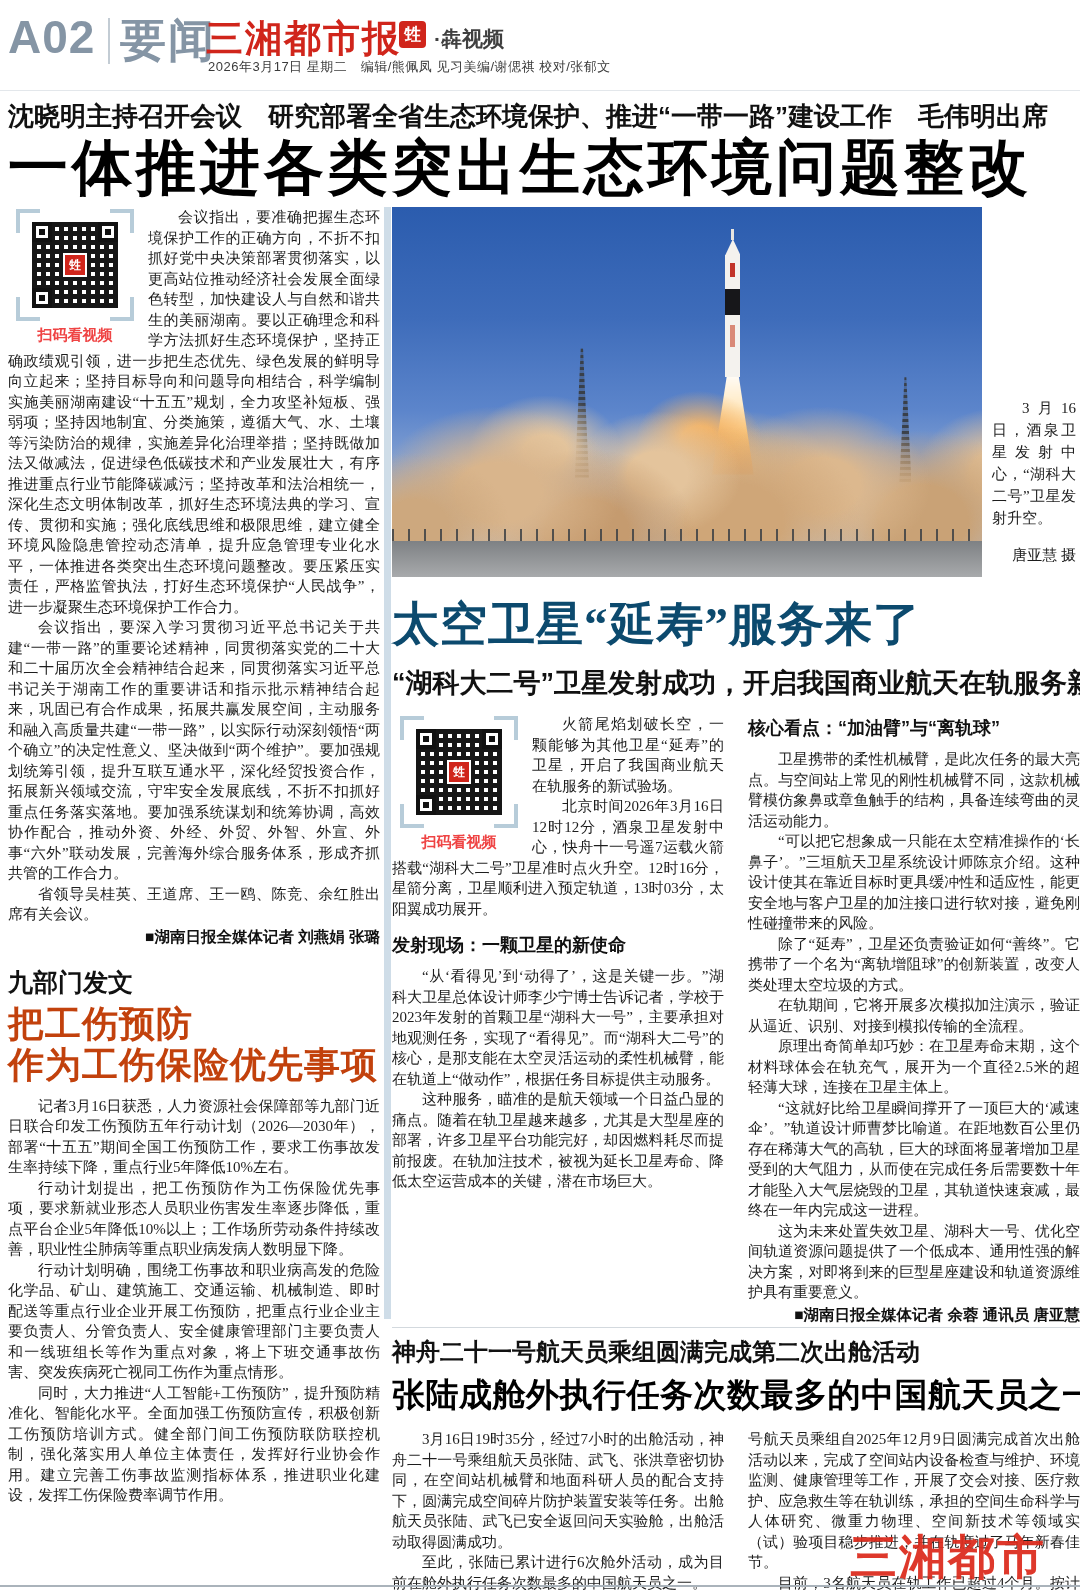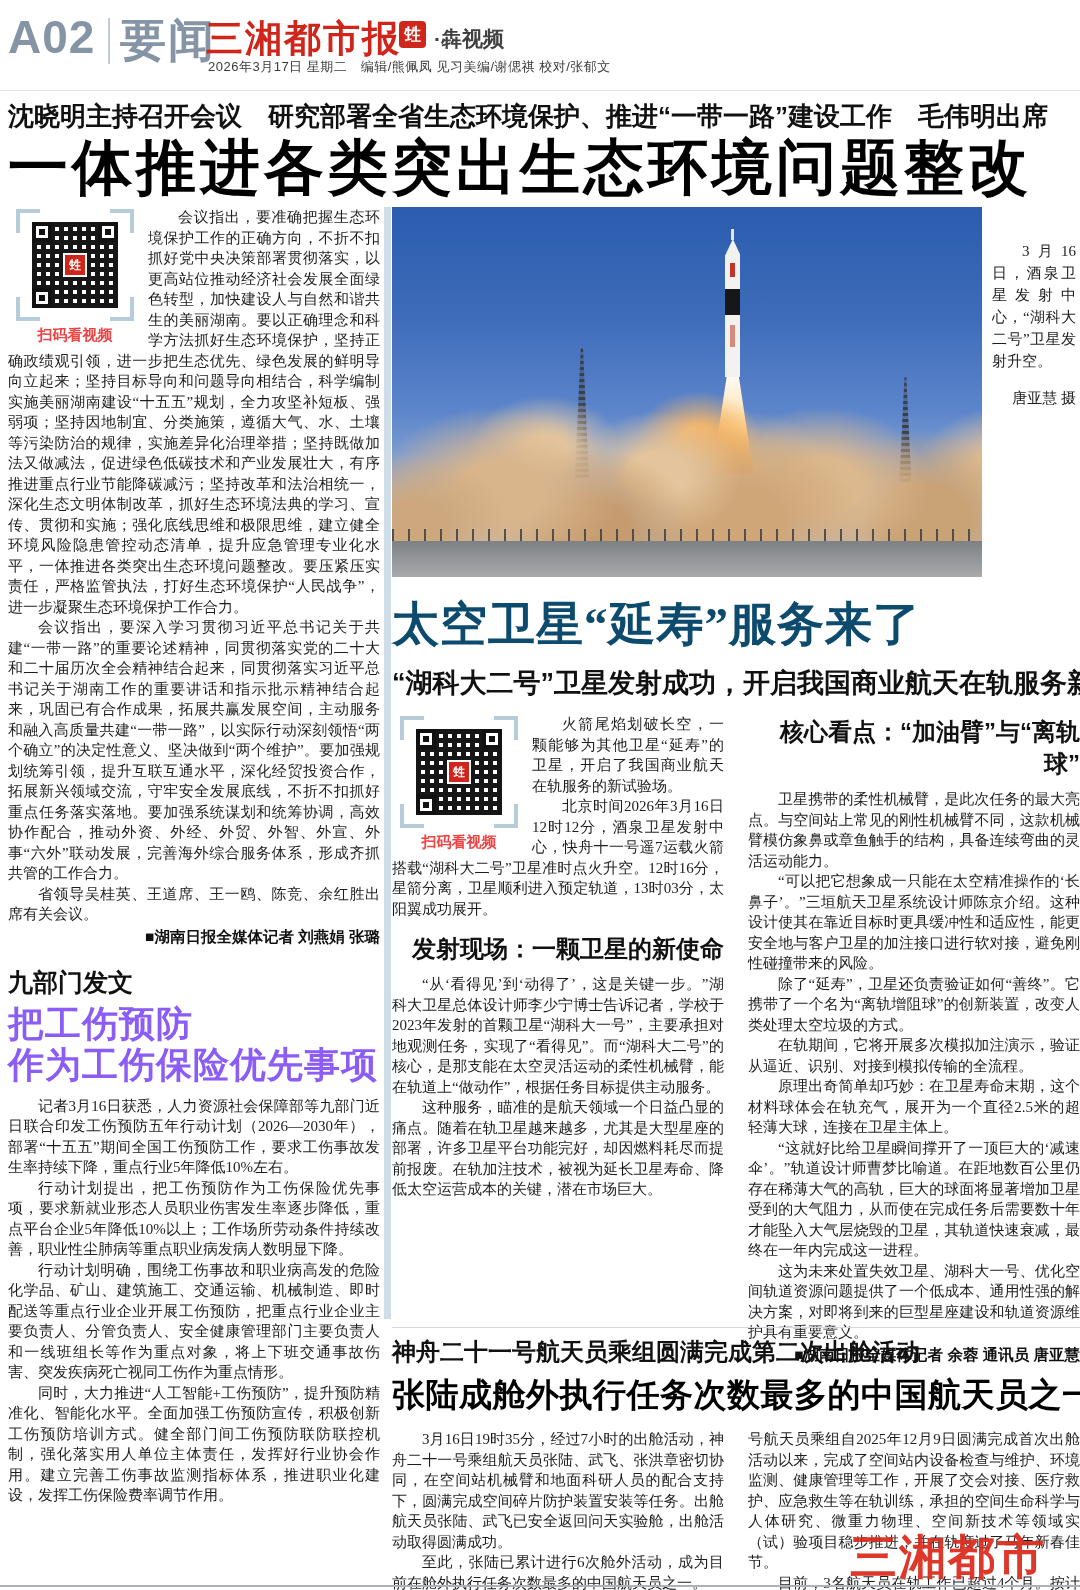--- a/index.html
+++ b/index.html
@@ -25,22 +25,22 @@
   .kicker{position:absolute;left:8px;top:99px;width:1066px;font-family:"Liberation Sans","DejaVu Sans",sans-serif;
            font-size:26px;font-weight:700;color:#111;white-space:nowrap;}
   .main-headline{position:absolute;left:8px;top:128px;width:1066px;font-family:"Liberation Sans","DejaVu Sans",sans-serif;
            font-size:60px;font-weight:900;color:#000;letter-spacing:4px;white-space:nowrap;}
   
   .para{margin:0;font-size:15px;line-height:20.5px;text-align:justify;text-indent:2em;color:#1d1d1d;}
   .para.no-indent{text-indent:0;}
   .lead-in{font-weight:700;}
   .byline{font-family:"Liberation Sans","DejaVu Sans",sans-serif;font-size:15.5px;font-weight:700;
           text-align:right;margin-top:2px;color:#111;}
-  .colhead{font-family:"Liberation Sans","DejaVu Sans",sans-serif;font-size:24px;font-weight:700;color:#111;
-          margin:14px 0 9px 0;text-align:right;}
+  .colhead{font-family:"Liberation Sans","DejaVu Sans",sans-serif;font-size:18px;font-weight:700;color:#111;
+          margin:14px 0 9px 0;}
   
   .left-col{position:absolute;left:8px;top:207px;width:372px;}
   
   .qr-block{float:left;width:118px;margin:2px 14px 4px 8px;text-align:center;}
   .qr-frame{position:relative;width:118px;height:112px;}
   .qr-frame .c{position:absolute;width:20px;height:20px;}
   .qr-frame .tl{left:0;top:0;border-left:4px solid #b7ccd9;border-top:4px solid #b7ccd9;}
   .qr-frame .tr{right:0;top:0;border-right:4px solid #b7ccd9;border-top:4px solid #b7ccd9;}
   .qr-frame .bl{left:0;bottom:0;border-left:4px solid #b7ccd9;border-bottom:4px solid #b7ccd9;}
   .qr-frame .br{right:0;bottom:0;border-right:4px solid #b7ccd9;border-bottom:4px solid #b7ccd9;}
@@ -49,21 +49,21 @@
                        repeating-linear-gradient(0deg,#161616 0 5px,transparent 5px 9px);}
   .finder{position:absolute;width:12px;height:12px;border:4px solid #111;background:#fff;}
   .finder::after{content:"";position:absolute;left:3px;top:3px;width:6px;height:6px;background:#111;}
   .f-tl{left:0;top:0;} .f-tr{right:0;top:0;} .f-bl{left:0;bottom:0;}
   .qr-logo{position:absolute;left:31px;top:31px;width:20px;height:20px;background:#d0251b;border:2px solid #fff;
       color:#fff;font-family:"Liberation Sans","DejaVu Sans",sans-serif;font-size:12px;font-weight:700;line-height:20px;}
   .qr-caption{margin-top:5px;font-family:"Liberation Sans","DejaVu Sans",sans-serif;font-size:15px;font-weight:700;color:#ef4444;}
   
   .injury{margin-top:18px;}
   .injury .kicker2{font-family:"Liberation Sans","DejaVu Sans",sans-serif;font-size:25px;font-weight:700;color:#111;margin:0 0 4px 0;}
-  .injury h3{font-family:"Liberation Sans","DejaVu Sans",sans-serif;font-size:36px;font-weight:900;color:#8b5cf6;
+  .injury h3{font-family:"Liberation Sans","DejaVu Sans",sans-serif;font-size:36px;font-weight:900;color:#c2410c;
       margin:0;line-height:1.14;letter-spacing:1px;}
   .injury .body{margin-top:11px;}
   
   .vstrip{position:absolute;left:384px;top:207px;width:7px;height:1112px;background:#cfdde8;}
   
   .photo{position:absolute;left:392px;top:207px;width:590px;height:370px;overflow:hidden;
       background:linear-gradient(180deg,#2b5cae 0%,#3e6cba 30%,#5c85cb 55%,#8aa5d3 72%,#b9c2d2 85%);}
   .tower{position:absolute;background:repeating-linear-gradient(0deg,#39404a 0 3px,rgba(57,64,74,.35) 3px 6px);
       clip-path:polygon(42% 0,58% 0,100% 100%,0 100%);}
   .tower.t1{left:31%;top:38%;width:14px;height:130px;}
@@ -91,21 +91,21 @@
         radial-gradient(160px 125px at 90% 90%,#c9a276 28%,rgba(201,162,118,0) 72%),
         radial-gradient(120px 95px at 103% 70%,#e0bf97 25%,rgba(224,191,151,0) 70%),
         radial-gradient(90px 70px at 52% 55%,#f2b469 20%,rgba(242,180,105,0) 70%),
         radial-gradient(110px 80px at 26% 60%,#e8cba4 20%,rgba(232,203,164,0) 70%);}
   .ground{position:absolute;left:0;bottom:0;width:100%;height:36px;
       background:linear-gradient(180deg,#7e8184,#a8aaac);}
   .fence{position:absolute;left:0;bottom:34px;width:100%;height:12px;
       background:repeating-linear-gradient(90deg,rgba(60,64,68,.85) 0 2px,rgba(60,64,68,0) 2px 16px);
       border-bottom:2px solid #4e5356;}
   
-  .photo-cap{position:absolute;left:992px;top:225px;width:84px;height:370px;display:flex;align-items:flex-start;}
+  .photo-cap{position:absolute;left:992px;top:211px;width:84px;height:370px;display:flex;align-items:flex-end;}
   .photo-cap .cap{font-size:15px;line-height:22px;text-align:justify;text-indent:2em;color:#1d1d1d;}
   .photo-cap .credit{text-align:right;text-indent:0;margin-top:2px;}
   
   .sat{position:absolute;left:392px;top:593px;width:688px;}
   .sat h2{margin:0;font-family:Liberation Serif, serif;font-size:47px;font-weight:900;
       color:#0c4a6e;letter-spacing:1px;white-space:nowrap;}
   .sat .deck{margin-top:9px;font-family:"Liberation Sans","DejaVu Sans",sans-serif;font-size:27px;font-weight:700;
       color:#111;white-space:nowrap;}
   .cols{display:flex;gap:24px;margin-top:13px;}
   .col{width:332px;}

